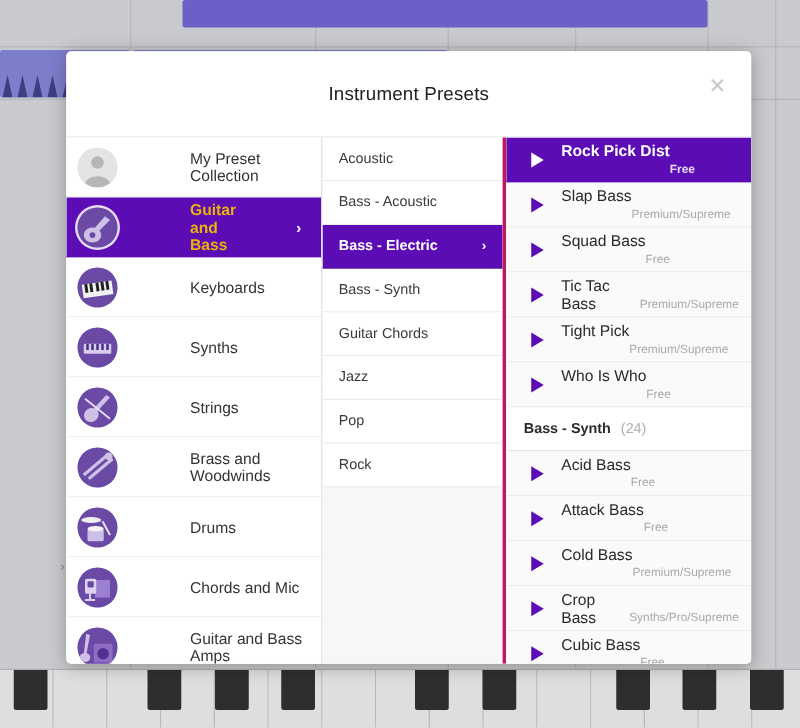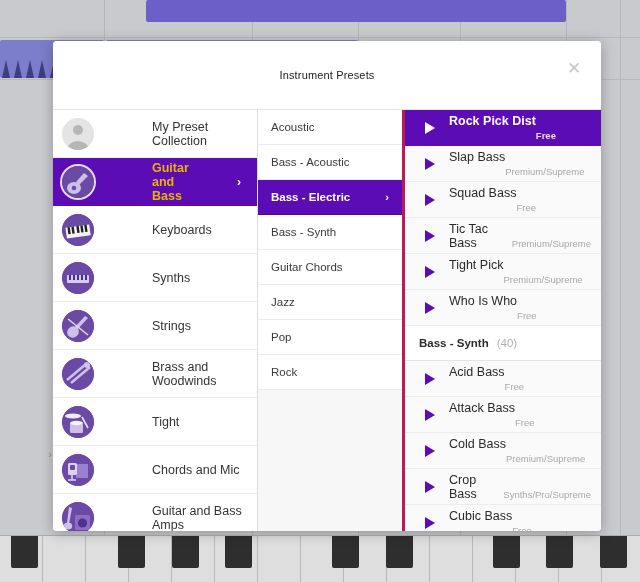--- a/index.html
+++ b/index.html
@@ -45,21 +45,21 @@
   #modal{
     position:absolute;left:53px;top:41px;width:548px;height:490px;
     background:#ffffff;border-radius:4px;
     box-shadow:0 2px 14px rgba(0,0,0,.28);
     overflow:hidden;display:flex;flex-direction:column;
   }
   #titlebar{
     height:68px;flex:0 0 68px;position:relative;background:#fff;
     display:flex;align-items:center;justify-content:center;
   }
-  #title{font-size:11px;color:#222;letter-spacing:.15px;}
+  #title{font-size:15px;color:#222;letter-spacing:.15px;}
   #close{
     position:absolute;right:16px;top:16px;width:22px;height:22px;
     display:flex;align-items:center;justify-content:center;
     color:#c8c8c8;font-size:17px;line-height:1;cursor:pointer;
   }
 
   #cols{flex:1 1 auto;display:flex;min-height:0;border-top:1px solid #e3e3e3;}
 
   
   #catcol{
@@ -288,21 +288,21 @@
           <span class="lbl">Brass and Woodwinds</span>
         </div>
         <div class="cat">
           <div class="ico"><svg viewBox="0 0 32 32">
               <circle cx="16" cy="16" r="16" fill="#6b4aa6"></circle>
               <ellipse cx="11" cy="10" rx="8" ry="2.4" fill="#efefef"></ellipse>
               <rect x="8" y="17" width="13" height="10" rx="1.5" fill="#cdbfe6"></rect>
               <ellipse cx="14.5" cy="17" rx="6.5" ry="2.2" fill="#f4f4f4"></ellipse>
               <path d="M20 11 L26 22" stroke="#e8e0f6" stroke-width="1.6"></path>
             </svg></div>
-          <span class="lbl">Tight</span>
+          <span class="lbl">Drums</span>
         </div>
         <div class="cat">
           <div class="ico"><svg viewBox="0 0 32 32">
               <circle cx="16" cy="16" r="16" fill="#6b4aa6"></circle>
               <rect x="14" y="10" width="12" height="14" fill="#9b7fd0"></rect>
               <rect x="6" y="9" width="9" height="12" rx="1.5" fill="#ddd3f0"></rect>
               <rect x="8" y="11" width="5" height="5" rx="1" fill="#6b4aa6"></rect>
               <path d="M10 21 L10 26 M6 26 L14 26" stroke="#ddd3f0" stroke-width="1.6" fill="none"></path>
             </svg></div>
           <span class="lbl">Chords and Mic</span>
@@ -398,21 +398,21 @@
           <div class="play">
             <span class="tri"></span>
           </div>
           <div class="ptxt">
             <span class="pname">Who Is Who</span>
             <span class="ptier">Free</span>
           </div>
         </div>
         <div class="grouphdr">
           <span>Bass - Synth</span>
-          <span class="cnt">(40)</span>
+          <span class="cnt">(24)</span>
         </div>
         <div class="preset">
           <div class="play">
             <span class="tri"></span>
           </div>
           <div class="ptxt">
             <span class="pname">Acid Bass</span>
             <span class="ptier">Free</span>
           </div>
         </div>

